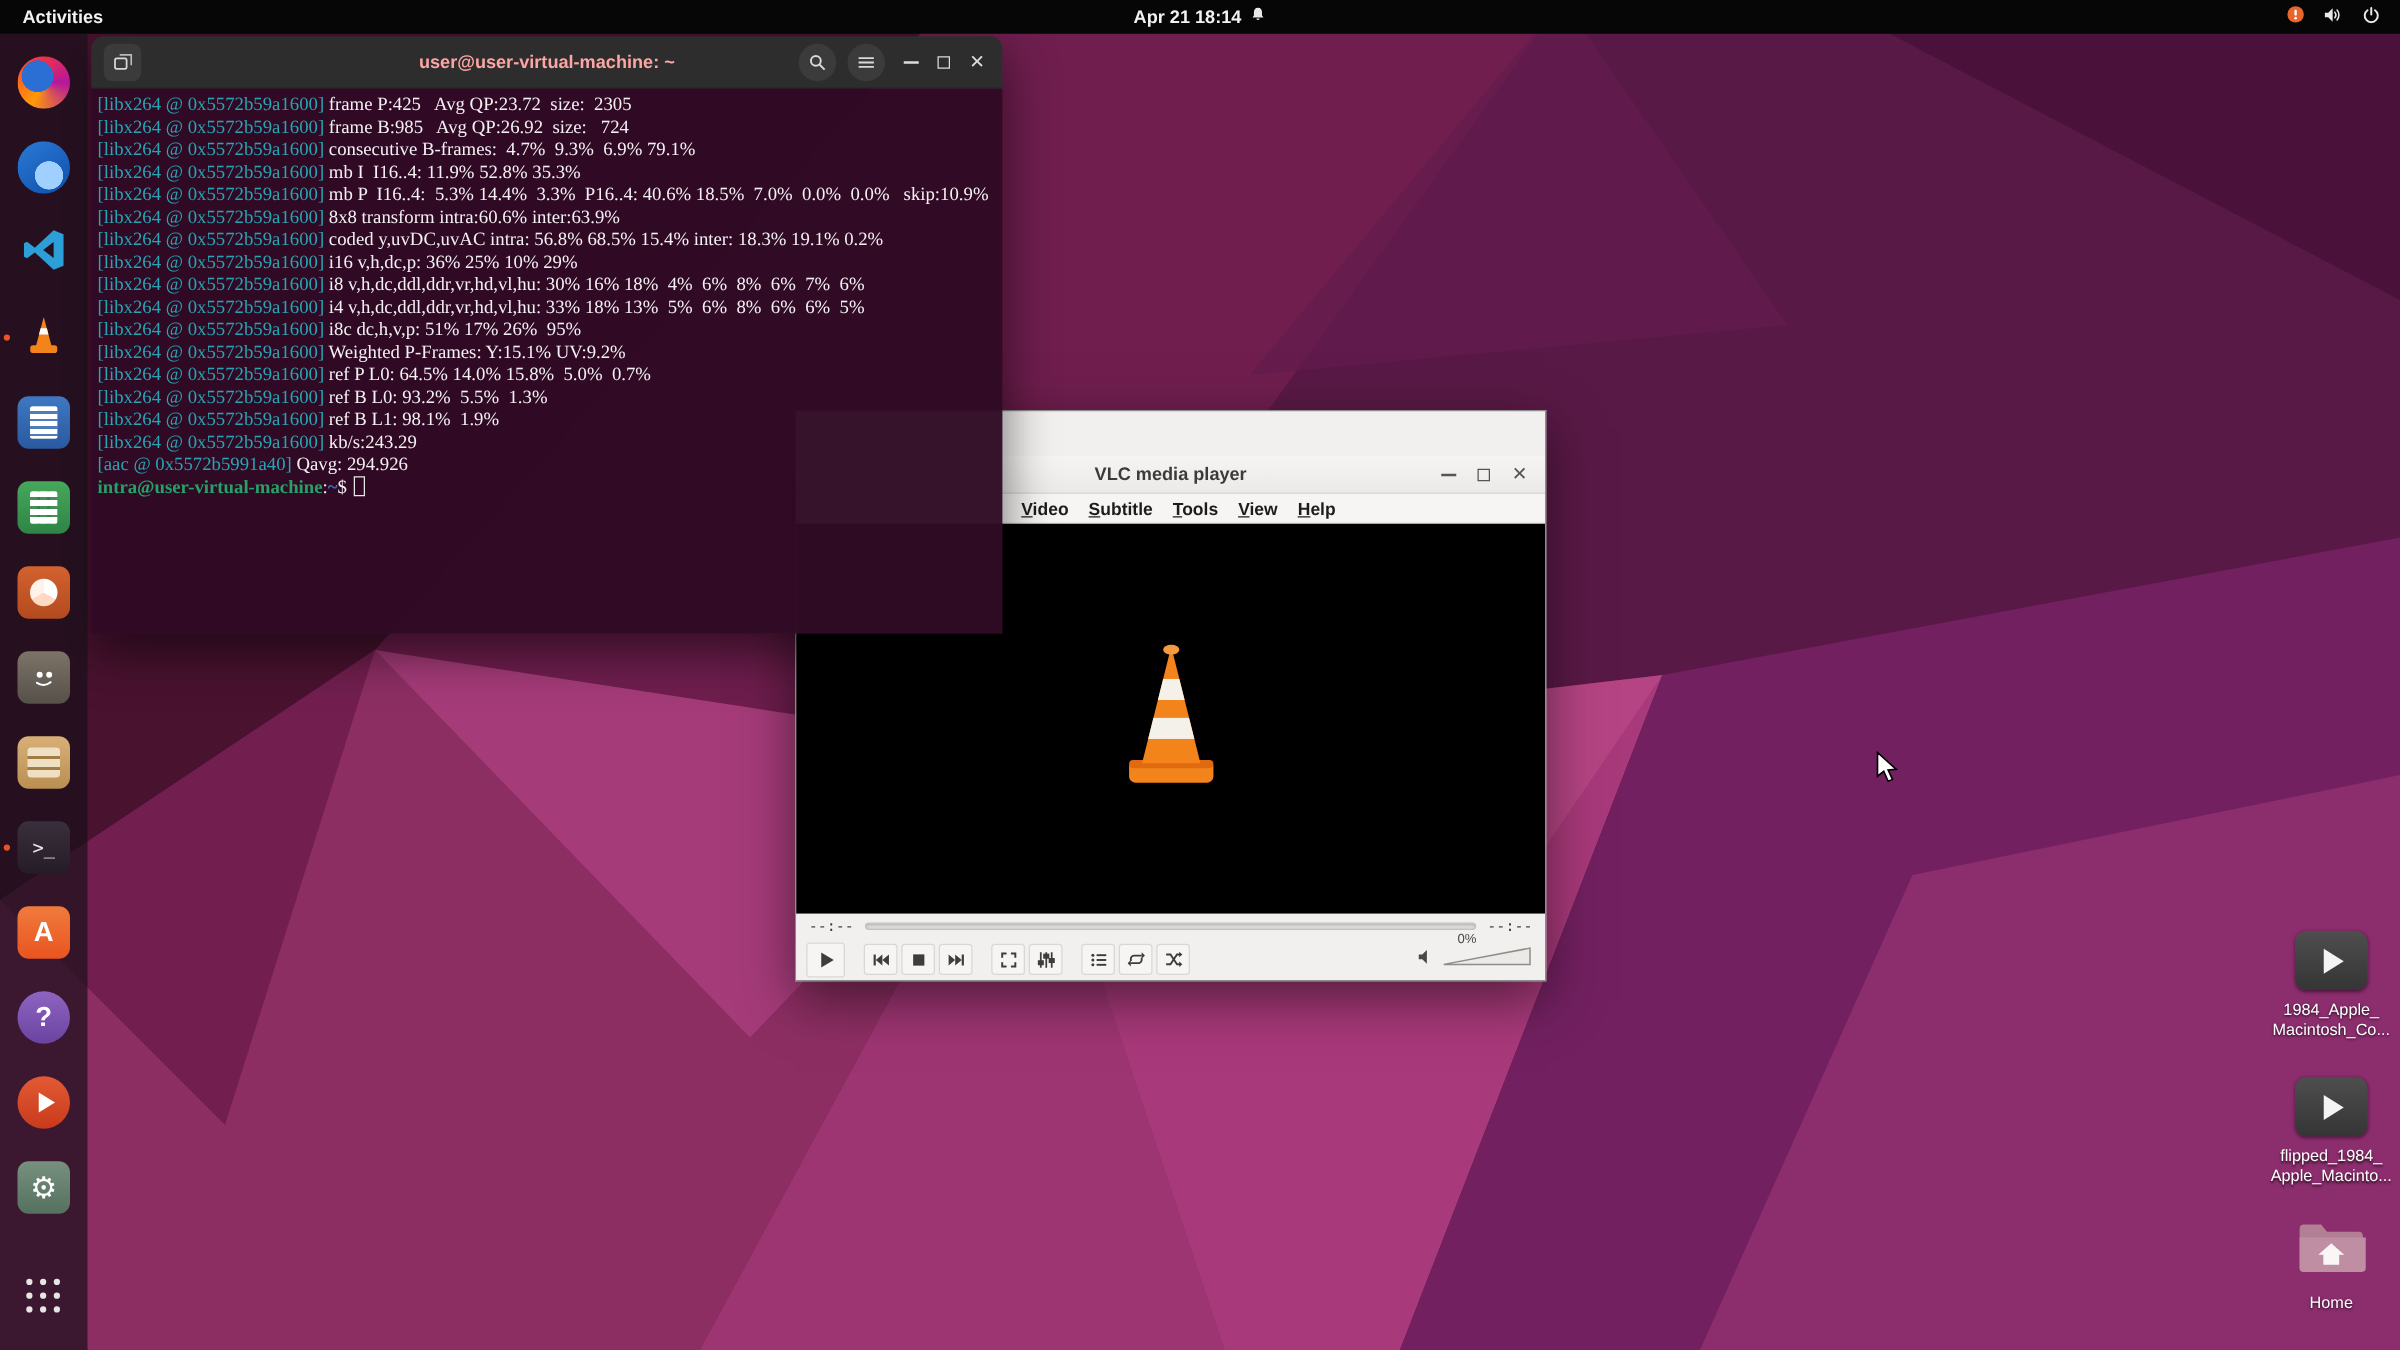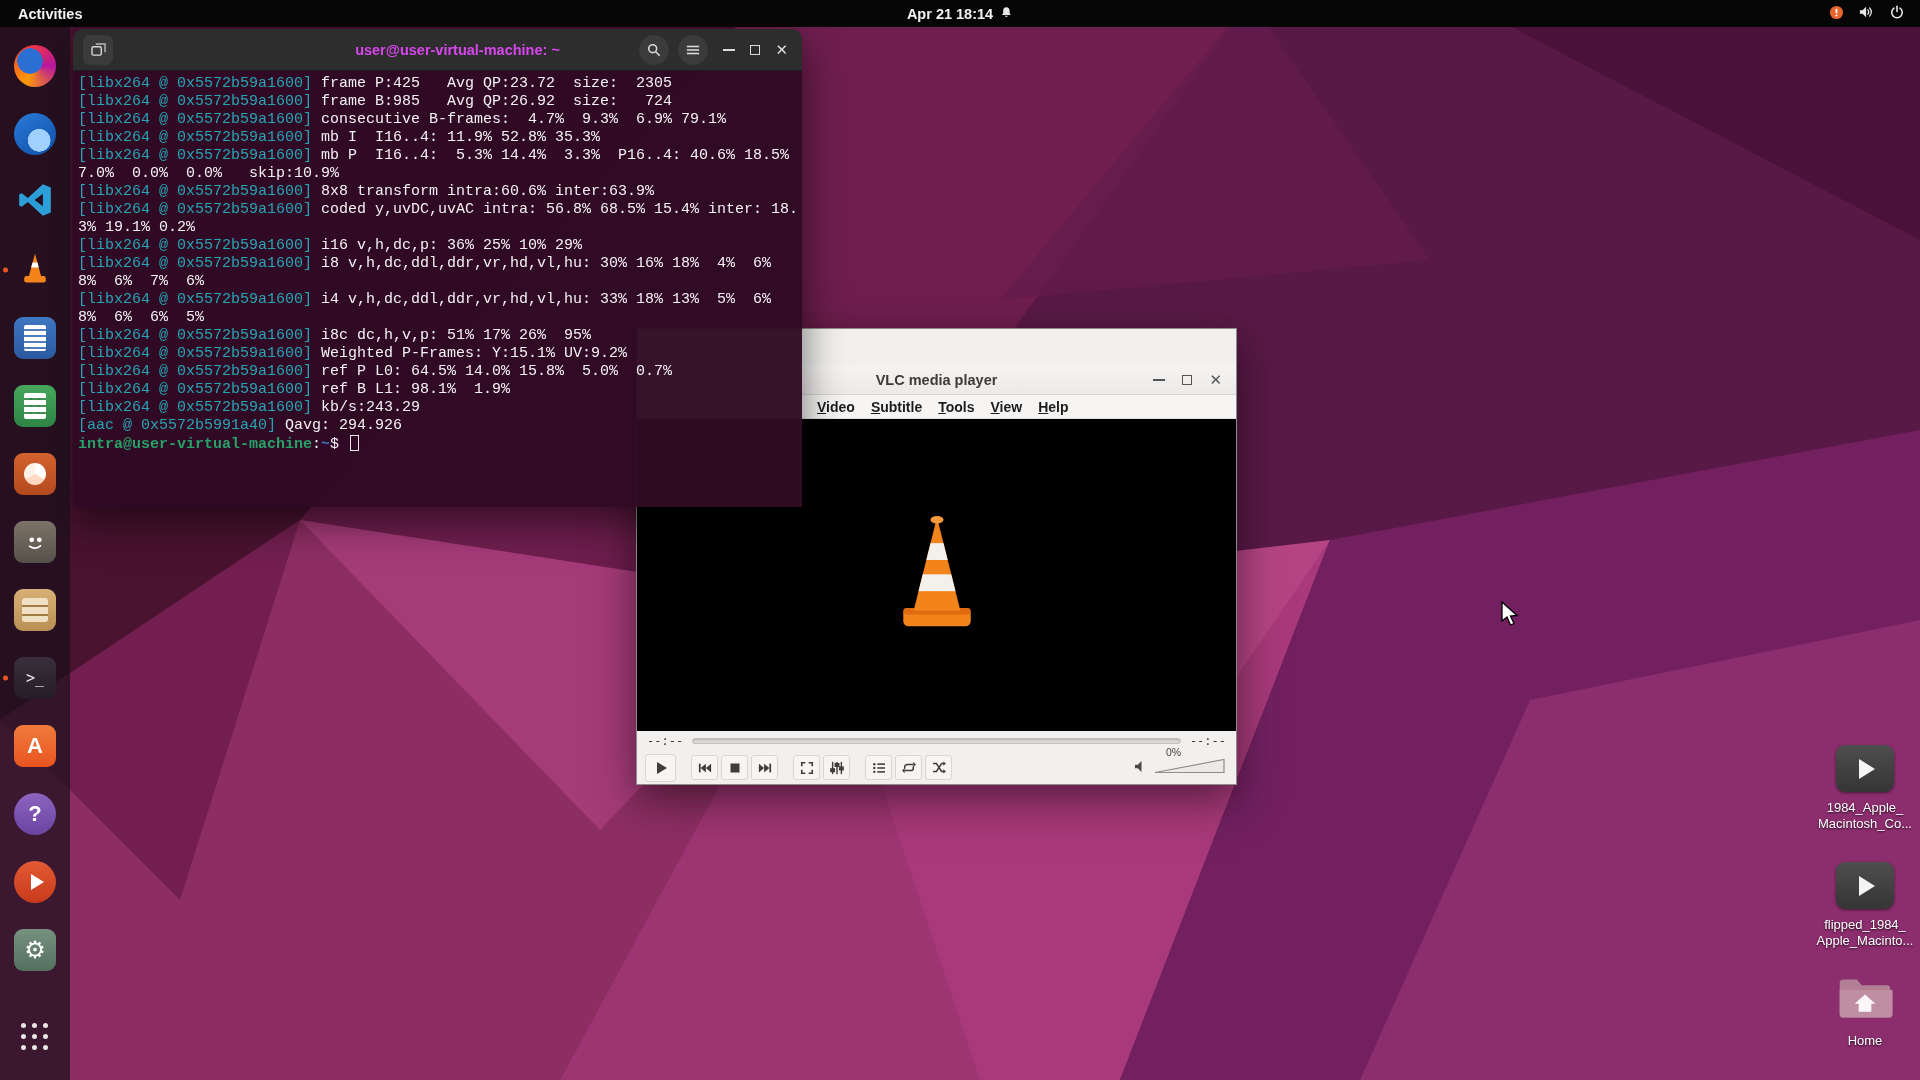--- a/index.html
+++ b/index.html
@@ -35,28 +35,28 @@
   .winbtns { display:flex; align-items:center; gap:17px; margin-left:auto; padding-right:14px; }
   .g-min { width:12px; height:2px; background:currentColor; display:inline-block; }
   .g-max { width:10px; height:10px; border:1.5px solid currentColor; display:inline-block; }
   .g-close { font-size:15px; line-height:1; }
 
   
   .terminal { position:absolute; left:73px; top:29px; width:729px; height:478px; z-index:30;
               border-radius:10px 10px 0 0; box-shadow:0 14px 40px rgba(0,0,0,.55); }
   .term-header { height:42px; background:#2e2d2d; border-radius:10px 10px 0 0; display:flex; align-items:center;
                  color:#d9d9d9; position:relative; border-bottom:1px solid #1f1f1f; }
-  .term-title { position:absolute; left:50%; transform:translateX(-50%); font-weight:700; font-size:14.5px; color:#d946ef;margin-left:20px; }
+  .term-title { position:absolute; left:50%; transform:translateX(-50%); font-weight:700; font-size:14.5px; color:#fca5a5; }
   .term-left { margin-left:10px; width:30px; height:30px; border-radius:7px; background:#3c3b3b;
                display:flex; align-items:center; justify-content:center; }
   .term-rbtn { width:30px; height:30px; border-radius:50%; background:#3c3b3b; display:flex; align-items:center; justify-content:center; }
   .term-right { margin-left:auto; display:flex; align-items:center; gap:9px; padding-right:12px; }
   .term-right .winbtns { gap:15px; padding-right:2px; margin-left:6px; color:#dcdcdc; }
   .term-body { height:436px; background:rgba(48,10,36,.97); padding:4px 2px 4px 5px; overflow:hidden;
-               font-family:Liberation Mono, monospace; font-size:15px; line-height:18px; color:#f4f1f4; }
+               font-family:Liberation Serif, serif; font-size:15px; line-height:18px; color:#f4f1f4; }
   .tline { white-space:pre-wrap; word-break:break-all; }
   .tpfx { color:#27a5b4; }
   .tuser { color:#26a269; font-weight:700; }
   .tpath { color:#3a76c4; font-weight:700; }
   .tcursor { display:inline-block; width:9px; height:16px; border:1px solid #e8e8e8; vertical-align:-3px; margin-left:2px; }
 
   
   .vlc { position:absolute; left:636px; top:328px; width:601px; height:457px; z-index:20;
          background:#f1f0ef; border:1px solid #8f8d8b; box-shadow:0 14px 40px rgba(0,0,0,.5);
          display:flex; flex-direction:column; }
@@ -427,20 +427,21 @@
       <div class="tline"><span class="tpfx">[libx264 @ 0x5572b59a1600] </span><span>mb I  I16..4: 11.9% 52.8% 35.3%</span></div>
       <div class="tline"><span class="tpfx">[libx264 @ 0x5572b59a1600] </span><span>mb P  I16..4:  5.3% 14.4%  3.3%  P16..4: 40.6% 18.5%  7.0%  0.0%  0.0%   skip:10.9%</span></div>
       <div class="tline"><span class="tpfx">[libx264 @ 0x5572b59a1600] </span><span>8x8 transform intra:60.6% inter:63.9%</span></div>
       <div class="tline"><span class="tpfx">[libx264 @ 0x5572b59a1600] </span><span>coded y,uvDC,uvAC intra: 56.8% 68.5% 15.4% inter: 18.3% 19.1% 0.2%</span></div>
       <div class="tline"><span class="tpfx">[libx264 @ 0x5572b59a1600] </span><span>i16 v,h,dc,p: 36% 25% 10% 29%</span></div>
       <div class="tline"><span class="tpfx">[libx264 @ 0x5572b59a1600] </span><span>i8 v,h,dc,ddl,ddr,vr,hd,vl,hu: 30% 16% 18%  4%  6%  8%  6%  7%  6%</span></div>
       <div class="tline"><span class="tpfx">[libx264 @ 0x5572b59a1600] </span><span>i4 v,h,dc,ddl,ddr,vr,hd,vl,hu: 33% 18% 13%  5%  6%  8%  6%  6%  5%</span></div>
       <div class="tline"><span class="tpfx">[libx264 @ 0x5572b59a1600] </span><span>i8c dc,h,v,p: 51% 17% 26%  95%</span></div>
       <div class="tline"><span class="tpfx">[libx264 @ 0x5572b59a1600] </span><span>Weighted P-Frames: Y:15.1% UV:9.2%</span></div>
       <div class="tline"><span class="tpfx">[libx264 @ 0x5572b59a1600] </span><span>ref P L0: 64.5% 14.0% 15.8%  5.0%  0.7%</span></div>
+      <div class="tline"><span class="tpfx">[libx264 @ 0x5572b59a1600] </span><span>ref B L0: 93.2%  5.5%  1.3%</span></div>
       <div class="tline"><span class="tpfx">[libx264 @ 0x5572b59a1600] </span><span>ref B L1: 98.1%  1.9%</span></div>
       <div class="tline"><span class="tpfx">[libx264 @ 0x5572b59a1600] </span><span>kb/s:243.29</span></div>
       <div class="tline"><span class="tpfx">[aac @ 0x5572b5991a40] </span><span>Qavg: 294.926</span></div>
       <div class="tline"><span class="tuser">intra@user-virtual-machine</span><span class="tcolon">:</span><span class="tpath">~</span><span class="tdollar">$ </span><span class="tcursor"></span></div>
     </div>
 </div>
 
 <div class="cursor">
   <svg width="22" height="26" viewBox="0 0 22 26">
       <path d="M2 1 L2 20 L7 16 L10.5 24 L14 22.5 L10.5 15 L17 14.5 Z" fill="#fff" stroke="#000" stroke-width="1.3"></path>

